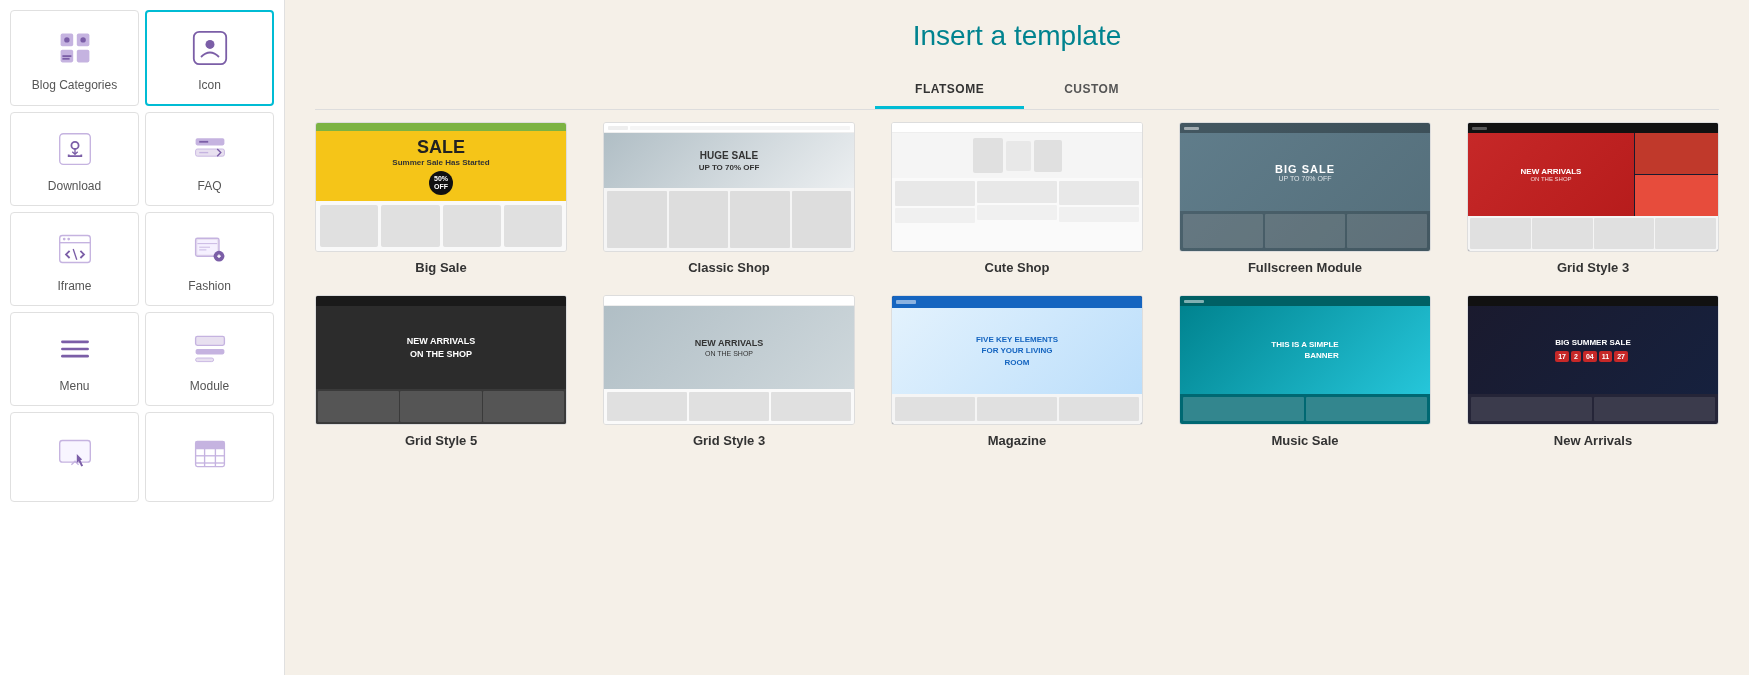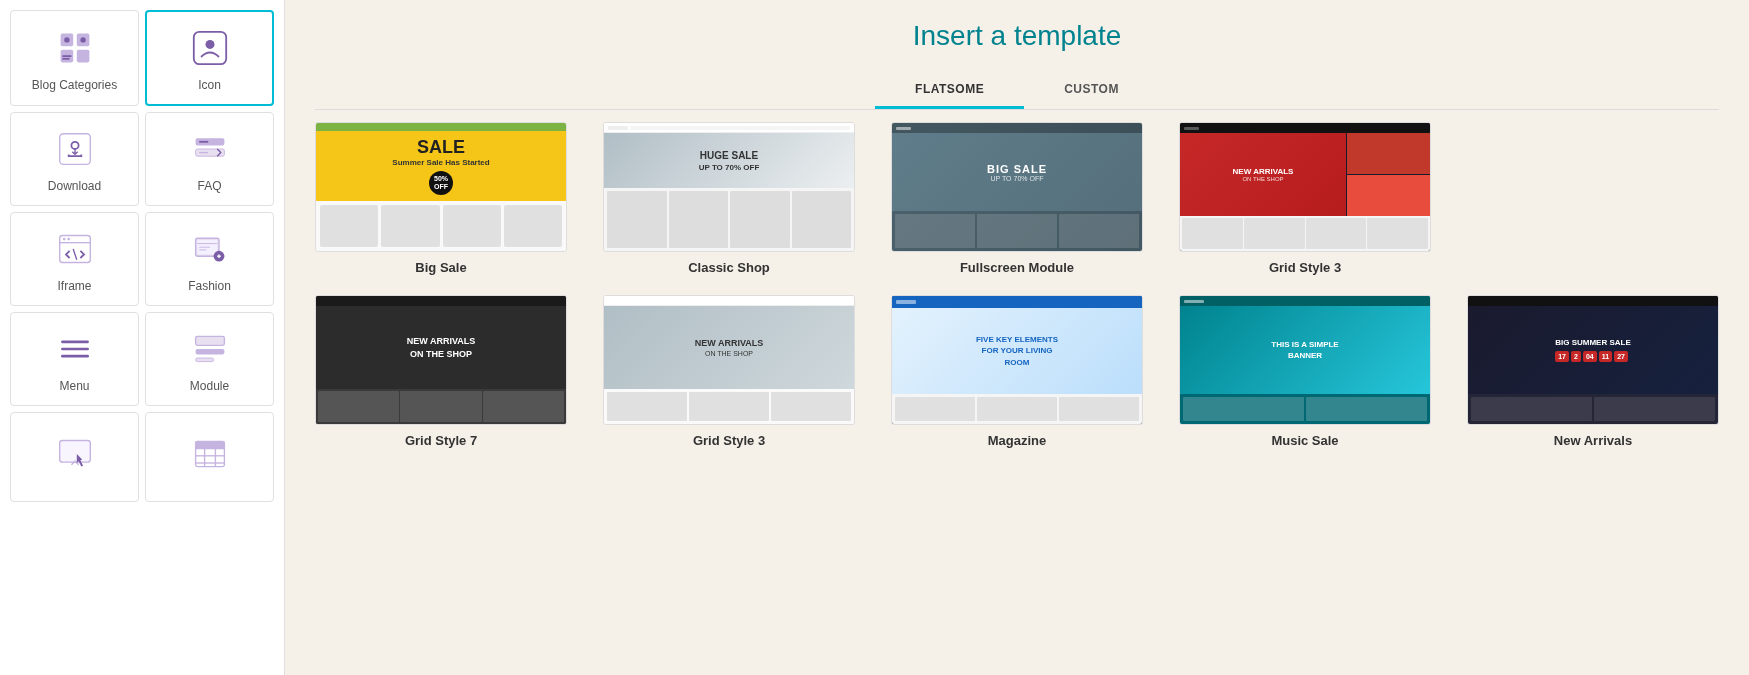--- a/index.html
+++ b/index.html
@@ -309,20 +309,47 @@
             <div style="background:#ddd;flex:1;border-radius:1px;"></div>
             <div style="background:#ddd;flex:1;border-radius:1px;"></div>
             <div style="background:#ddd;flex:1;border-radius:1px;"></div>
             <div style="background:#ddd;flex:1;border-radius:1px;"></div>
           </div>
         </div>
       </div>
       <div class="template-name">Classic Shop</div>
     </div>
 
+    <div class="template-card">
+      <div class="template-thumb">
+        <div style="width:100%;height:100%;display:flex;flex-direction:column;background:#fff;">
+          <div style="background:#fff;height:10px;border-bottom:1px solid #eee;"></div>
+          <div style="background:#f5f5f5;height:45px;display:flex;align-items:center;justify-content:center;gap:3px;">
+            <div style="background:#e0e0e0;width:30px;height:35px;border-radius:2px;"></div>
+            <div style="background:#e8e8e8;width:25px;height:30px;border-radius:2px;"></div>
+            <div style="background:#e0e0e0;width:28px;height:32px;border-radius:2px;"></div>
+          </div>
+          <div style="background:#fafafa;flex:1;display:flex;gap:2px;padding:3px;align-items:flex-start;">
+            <div style="display:flex;flex-direction:column;gap:2px;flex:1;">
+              <div style="background:#e8e8e8;height:25px;border-radius:1px;"></div>
+              <div style="background:#f0f0f0;height:15px;border-radius:1px;"></div>
+            </div>
+            <div style="display:flex;flex-direction:column;gap:2px;flex:1;">
+              <div style="background:#e8e8e8;height:22px;border-radius:1px;"></div>
+              <div style="background:#f0f0f0;height:15px;border-radius:1px;"></div>
+            </div>
+            <div style="display:flex;flex-direction:column;gap:2px;flex:1;">
+              <div style="background:#e8e8e8;height:24px;border-radius:1px;"></div>
+              <div style="background:#f0f0f0;height:15px;border-radius:1px;"></div>
+            </div>
+          </div>
+        </div>
+      </div>
+      <div class="template-name">Cute Shop</div>
+    </div>
 
     <div class="template-card">
       <div class="template-thumb">
         <div style="width:100%;height:100%;background:linear-gradient(135deg,#607d8b,#546e7a);display:flex;flex-direction:column;">
           <div style="background:rgba(0,0,0,0.3);height:10px;display:flex;align-items:center;padding:0 4px;gap:2px;">
             <div style="width:15px;height:3px;background:rgba(255,255,255,0.5);border-radius:1px;"></div>
           </div>
           <div style="flex:1;display:flex;align-items:center;justify-content:center;">
             <div style="text-align:center;color:#fff;">
               <div style="font-size:11px;font-weight:900;letter-spacing:1px;">BIG SALE</div>
@@ -381,21 +408,21 @@
               <div style="font-size:9px;font-weight:700;line-height:1.4;">NEW ARRIVALS<br>ON THE SHOP</div>
             </div>
           </div>
           <div style="height:35px;display:flex;gap:1px;padding:2px;background:#3a3a3a;">
             <div style="background:#555;flex:1;border-radius:1px;"></div>
             <div style="background:#555;flex:1;border-radius:1px;"></div>
             <div style="background:#555;flex:1;border-radius:1px;"></div>
           </div>
         </div>
       </div>
-      <div class="template-name">Grid Style 7</div>
+      <div class="template-name">Grid Style 5</div>
     </div>
 
     <div class="template-card">
       <div class="template-thumb">
         <div style="width:100%;height:100%;background:#f0f0f0;display:flex;flex-direction:column;">
           <div style="background:#fff;height:10px;border-bottom:1px solid #eee;"></div>
           <div style="flex:1;background:linear-gradient(135deg,#b0bec5,#cfd8dc);display:flex;align-items:center;justify-content:center;">
             <div style="text-align:center;color:#333;font-size:9px;font-weight:700;">NEW ARRIVALS<br><span style="font-size:7px;font-weight:400;">ON THE SHOP</span></div>
           </div>
           <div style="height:35px;display:flex;gap:2px;padding:3px;background:#fafafa;">
@@ -427,21 +454,21 @@
       <div class="template-name">Magazine</div>
     </div>
 
     <div class="template-card">
       <div class="template-thumb">
         <div style="width:100%;height:100%;background:#00838f;display:flex;flex-direction:column;">
           <div style="background:#006064;height:10px;display:flex;align-items:center;padding:0 4px;">
             <div style="width:20px;height:3px;background:rgba(255,255,255,0.5);border-radius:1px;"></div>
           </div>
           <div style="flex:1;display:flex;align-items:center;justify-content:center;background:linear-gradient(135deg,#00838f,#26c6da);">
-            <div style="text-align:center;color:#fff;">
+            <div style="text-align:right;color:#fff;">
               <div style="font-size:8px;font-weight:700;line-height:1.4;">THIS IS A SIMPLE<br>BANNER</div>
             </div>
           </div>
           <div style="height:30px;background:rgba(0,0,0,0.2);display:flex;gap:2px;padding:3px;">
             <div style="background:rgba(255,255,255,0.2);flex:1;border-radius:1px;"></div>
             <div style="background:rgba(255,255,255,0.2);flex:1;border-radius:1px;"></div>
           </div>
         </div>
       </div>
       <div class="template-name">Music Sale</div>

